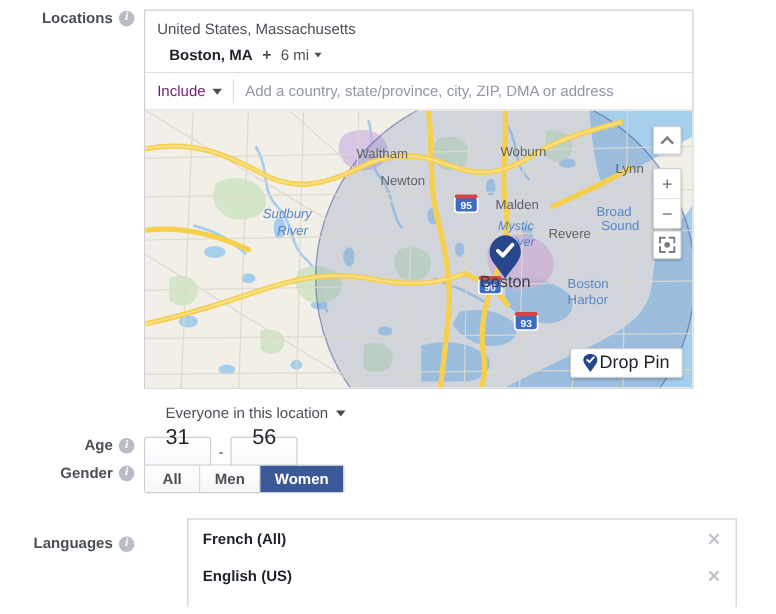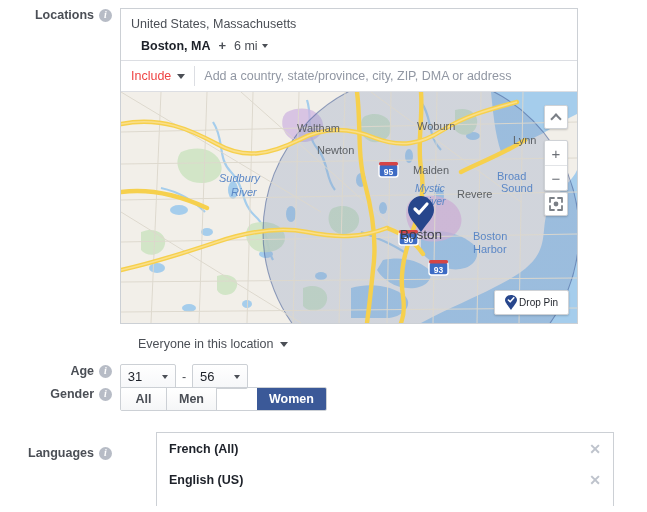--- a/index.html
+++ b/index.html
@@ -110,21 +110,21 @@
     align-items: center;
     height: 31px;
     padding: 0 10px;
     border-bottom: 1px solid #dcdee3;
   }
   .include-btn {
     display: inline-flex;
     align-items: center;
     gap: 6px;
     font-size: 12.5px;
-    color: #ef4444;
+    color: #701a75;
     padding-right: 9px;
     border-right: 1px solid #dcdee3;
     height: 20px;
     cursor: pointer;
   }
   .loc-input {
     flex: 1;
     border: 0;
     outline: none;
     font-size: 12.5px;
@@ -179,21 +179,21 @@
     right: 8px;
     bottom: 8px;
     height: 25px;
     background: #fff;
     border: 1px solid #cfd2d6;
     border-radius: 2px;
     display: inline-flex;
     align-items: center;
     gap: 2px;
     padding: 0 10px;
-    font-size: 10px;
+    font-size: 15px;
     color: #1d2129;
     box-shadow: 0 1px 2px rgba(0,0,0,.18);
     cursor: pointer;
     white-space: nowrap;
   }
 
   
   .everyone {
     position: absolute;
     left: 138px;
@@ -210,23 +210,24 @@
   .age-row { position: absolute; left: 0; top: 364px; width: 647px; }
   .age-select {
     width: 56px; height: 25px;
     border: 1px solid #ccd0d5;
     border-radius: 2px;
     background: linear-gradient(#fff, #f6f7f9);
     display: inline-flex;
     align-items: center;
     justify-content: center;
     gap: 20px;
-    font-size: 13px;
+    font-size: 18px;
     color: #1d2129;
     cursor: pointer;
+    flex-direction: column;
   }
   .age-dash { color: #4b4f56; font-size: 12.5px; padding: 0 6px; }
 
   
   .gender-row { position: absolute; left: 0; top: 387px; width: 647px; }
   .seg {
     display: inline-flex;
     border: 1px solid #ccd0d5;
     border-radius: 2px;
     overflow: hidden;
@@ -238,21 +239,21 @@
     display: flex;
     align-items: center;
     justify-content: center;
     font-size: 12.5px;
     font-weight: bold;
     color: #4b4f56;
     background: linear-gradient(#fff, #f5f6f7);
     border-right: 1px solid #ccd0d5;
     cursor: pointer;
   }
-  .seg-item:last-child { border-right: 0; margin-left: 40px; }
+  .seg-item:last-child { border-right: 0; }
   .seg-item.active { background: #3b5998; color: #fff; }
 
   
   .lang-row { position: absolute; left: 0; top: 432px; width: 647px; gap: 36px; }
   .lang-box {
     width: 458px;
     border: 1px solid #ccd0d5;
     border-bottom: 0;
     background: #fff;
     min-height: 74px;

